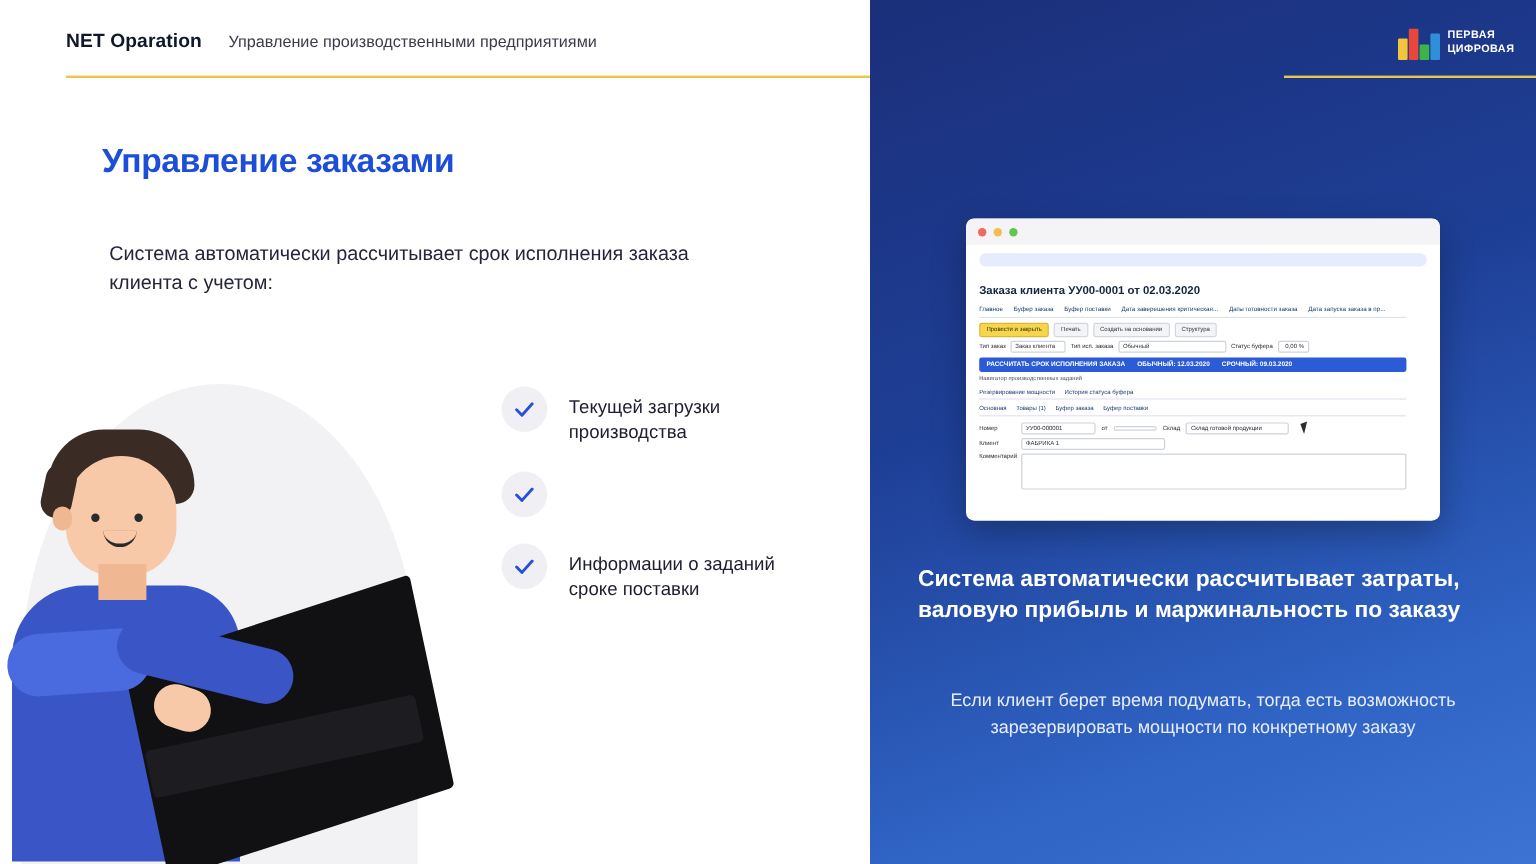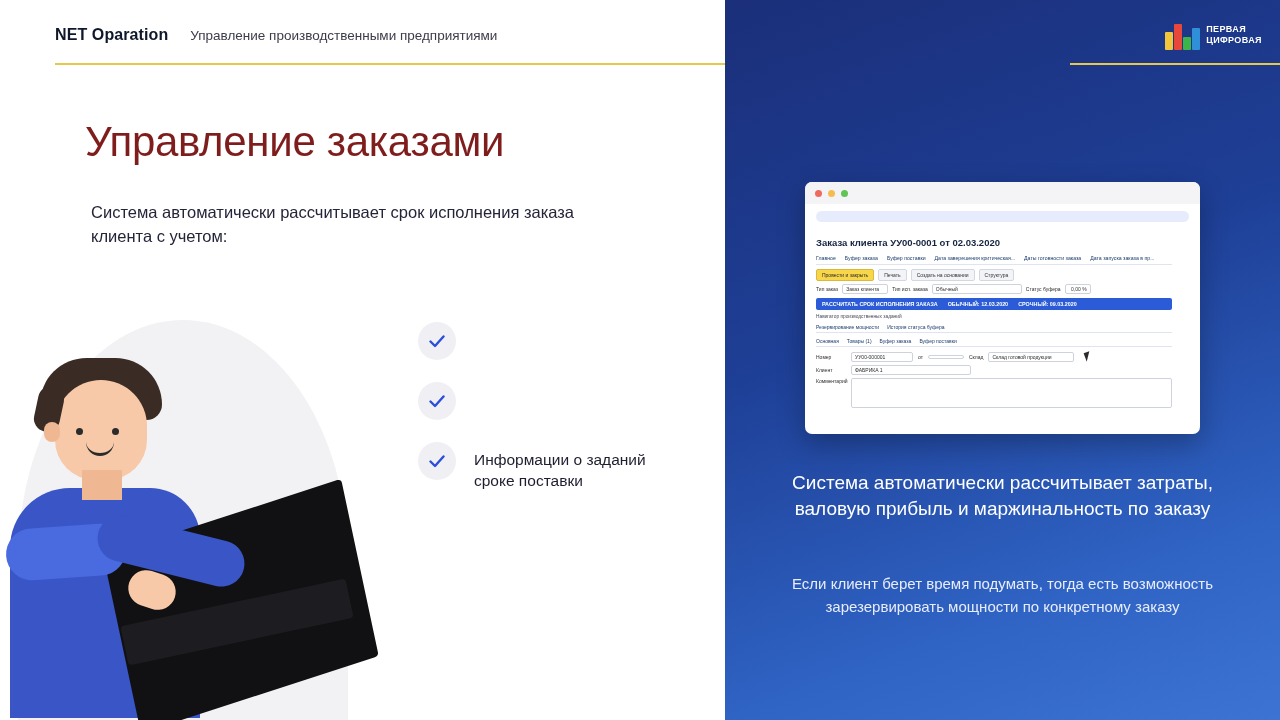--- a/index.html
+++ b/index.html
@@ -12,21 +12,21 @@
   .slide { position: relative; width: 1280px; height: 720px; background: #fff; }
 
   
   .left { position: absolute; left: 0; top: 0; width: 725px; height: 720px; background: #fff; overflow: hidden; }
 
   .header { position: absolute; left: 55px; top: 26px; display: flex; align-items: baseline; gap: 22px; }
   .brand { font-size: 16px; font-weight: bold; color: #0f172a; letter-spacing: .1px; }
   .brand-sub { font-size: 13.5px; color: #3c3c4a; }
   .header-rule { position: absolute; left: 55px; top: 63px; width: 1015px; height: 2px; background: #e8c84a; }
 
-  .title { position: absolute; left: 85px; top: 118px; font-size: 42px; font-weight: normal; color: #7f1d1d; letter-spacing: -.3px; }
+  .title { position: absolute; left: 85px; top: 118px; font-size: 28px; font-weight: bold; color: #1d4ed8; letter-spacing: -.3px; }
 
   .lead { position: absolute; left: 91px; top: 200px; width: 520px; font-size: 16.5px; line-height: 24px; color: #25253a; }
 
   
   .illus { position: absolute; left: 0; bottom: 0; width: 370px; height: 430px; }
   .blob { position: absolute; left: 18px; bottom: 0; width: 330px; height: 400px; background: #f2f2f5; border-radius: 50% 50% 0 0 / 60% 60% 0 0; }
   .head { position: absolute; left: 55px; top: 90px; width: 92px; height: 100px; background: #f7c9a8; border-radius: 46px 46px 40px 40px; }
   .hair { position: absolute; left: 40px; top: 68px; width: 122px; height: 62px; background: #3a2c24; border-radius: 60px 60px 20px 20px; }
   .hair2 { position: absolute; left: 36px; top: 96px; width: 26px; height: 46px; background: #3a2c24; border-radius: 14px; transform: rotate(12deg); }
   .ear { position: absolute; left: 44px; top: 132px; width: 16px; height: 20px; background: #f0b892; border-radius: 10px; }
@@ -77,21 +77,21 @@
   .ss-blue { margin-top: 4px; display: flex; align-items: center; gap: 10px; background: #2b5bd7; color: #fff; font-size: 5.4px; font-weight: bold; padding: 3px 6px; border-radius: 2px; }
   .ss-note { margin-top: 4px; font-size: 4.8px; color: #4a4a58; }
   .ss-tabs2 { display: flex; gap: 8px; margin-top: 5px; font-size: 5px; color: #1c3c6e; border-bottom: 1px solid #dfe4ee; padding-bottom: 2px; }
   .ss-form { margin-top: 5px; font-size: 5px; color: #2c2c2c; }
   .ss-form .fr { display: flex; align-items: center; gap: 5px; margin-bottom: 3px; }
   .ss-lbl { width: 30px; }
   .ss-field { border: 1px solid #cdd2dc; background: #fff; border-radius: 2px; padding: 1px 3px; }
   .ss-comment { border: 1px solid #cdd2dc; background: #fff; border-radius: 2px; height: 30px; flex: 1; }
   .cursor { position: absolute; left: 280px; top: 170px; width: 0; height: 0; border-left: 6px solid #2b2b2b; border-bottom: 9px solid transparent; transform: rotate(-20deg); }
 
-  .r-head { position: absolute; left: 40px; top: 470px; width: 475px; text-align: center; color: #fff; font-size: 19px; font-weight: normal; line-height: 26px; }
+  .r-head { position: absolute; left: 40px; top: 470px; width: 475px; color: #fff; font-size: 19px; font-weight: bold; line-height: 26px; }
   .r-sub { position: absolute; left: 55px; top: 572px; width: 445px; text-align: center; color: #e8edfb; font-size: 15px; line-height: 23px; }
 </style>
 </head>
 <body>
 
 <div class="slide">
 
   <div class="left">
 
     <div class="header">
@@ -121,20 +121,21 @@
     </div>
 
 
     <div class="checklist">
       <div class="cl-item">
         <span class="cl-mark">
           <svg width="16" height="13" viewBox="0 0 16 13">
               <path d="M1.5 6.5 L6 11 L14.5 1.5" fill="none" stroke="#2b4fd8" stroke-width="2.4" stroke-linecap="round" stroke-linejoin="round"></path>
             </svg>
         </span>
+        <span class="cl-text">Текущей загрузки производства</span>
       </div>
       <div class="cl-item">
         <span class="cl-mark">
           <svg width="16" height="13" viewBox="0 0 16 13">
               <path d="M1.5 6.5 L6 11 L14.5 1.5" fill="none" stroke="#2b4fd8" stroke-width="2.4" stroke-linecap="round" stroke-linejoin="round"></path>
             </svg>
         </span>
       </div>
       <div class="cl-item">
         <span class="cl-mark">

